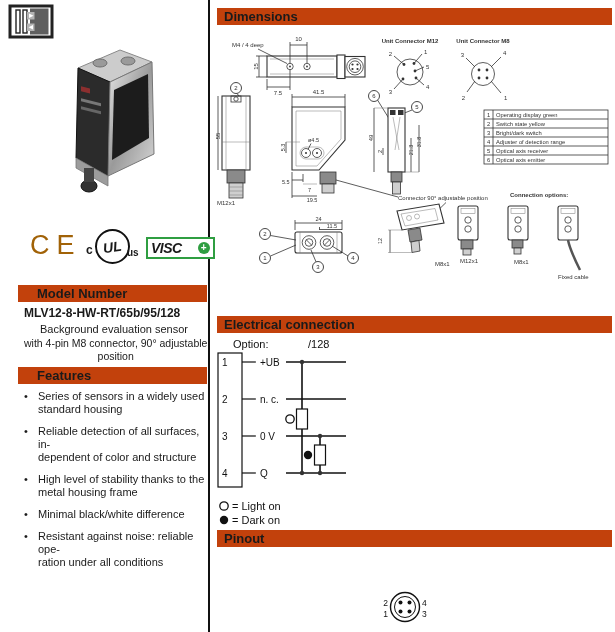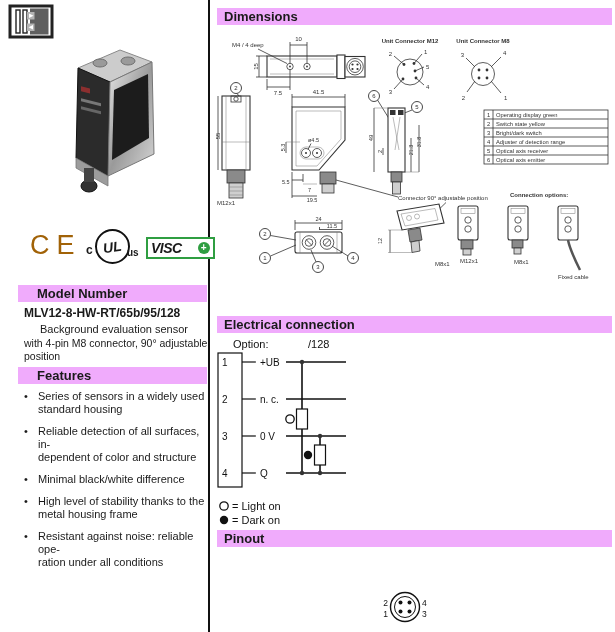--- a/index.html
+++ b/index.html
@@ -1,25 +1,25 @@
 <!DOCTYPE html>
 <html><head>
 <meta charset="utf-8">
 <style>
   html,body{margin:0;padding:0;background:#ffffff;}
   .page{position:relative;width:615px;height:632px;background:#fff;
         font-family:"Liberation Sans", sans-serif;color:#1a1a1a;overflow:hidden;}
   .divider{position:absolute;left:208px;top:0;width:2px;height:632px;background:#111;}
-  .secbar{position:absolute;background:#f0abfc;height:17px;line-height:17px;
+  .secbar{position:absolute;background:#c2410c;height:17px;line-height:17px;
           font-size:13px;font-weight:bold;padding-left:7px;box-sizing:border-box;}
   .secbar.right{left:217px;width:395px;}
   .secbar.left{left:18px;width:189px;padding-left:19px;}
   .model-code{position:absolute;left:24px;top:306px;font-size:12px;font-weight:bold;text-align:center;}
   .desc1{position:absolute;left:24px;top:323px;font-size:11px;margin-left:16px;}
-  .desc2{position:absolute;left:24px;top:337px;font-size:10.5px;white-space:pre-line;line-height:13px;}
+  .desc2{position:absolute;left:24px;top:337px;font-size:10.5px;white-space:pre-line;line-height:13px;text-align:center;}
   .features-list{position:absolute;left:24px;top:390px;width:182px;margin:0;padding:0;list-style:none;}
   .features-list li{position:relative;padding-left:14px;margin-bottom:9px;font-size:11px;line-height:13px;}
   .features-list li::before{content:"•";position:absolute;left:0;top:0;font-size:11px;}
   .pre{white-space:pre-line;}
   .ce-mark{position:absolute;left:30px;top:230px;font-size:27px;letter-spacing:7px;color:#a16207;}
   .ul-mark{position:absolute;left:86px;top:229px;width:60px;height:40px;}
   .ul-c{position:absolute;left:0;top:14px;font-size:12px;font-weight:bold;}
   .ul-circle{position:absolute;left:9px;top:0;width:31px;height:31px;border:2.5px solid #111;
              border-radius:50%;display:flex;align-items:center;justify-content:center;}
   .ul-ul{font-size:14px;font-weight:bold;font-style:italic;transform:rotate(-8deg);}
@@ -101,23 +101,23 @@
   <div class="desc1">Background evaluation sensor</div>
   <div class="desc2">with 4-pin M8 connector, 90° adjustable
 position</div>
 
   <div class="secbar left" style="top:367px">Features</div>
   <ul class="features-list">
     <li><span class="pre">Series of sensors in a widely used
 standard housing</span></li>
     <li><span class="pre">Reliable detection of all surfaces, in-
 dependent of color and structure</span></li>
-    <li><span class="pre">Minimal black/white difference</span></li>
     <li><span class="pre">High level of stability thanks to the
 metal housing frame</span></li>
+    <li><span class="pre">Minimal black/white difference</span></li>
     <li><span class="pre">Resistant against noise: reliable ope-
 ration under all conditions</span></li>
   </ul>
 
   <div class="secbar right" style="top:8px">Dimensions</div>
 
   <svg style="left:216px;top:30px" width="396" height="254" viewBox="0 0 396 254">
 
     <g>
       <rect x="51" y="26" width="70" height="21" class="body-shape"></rect>

